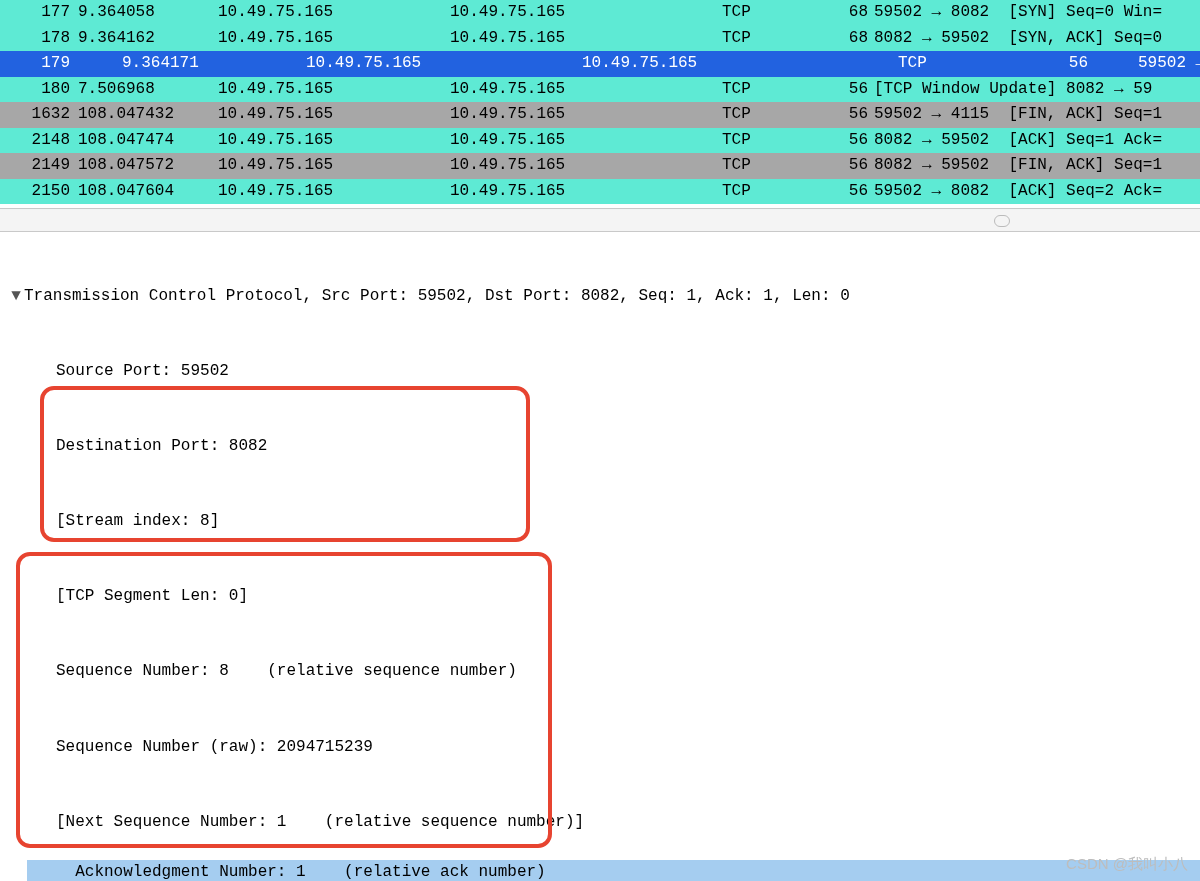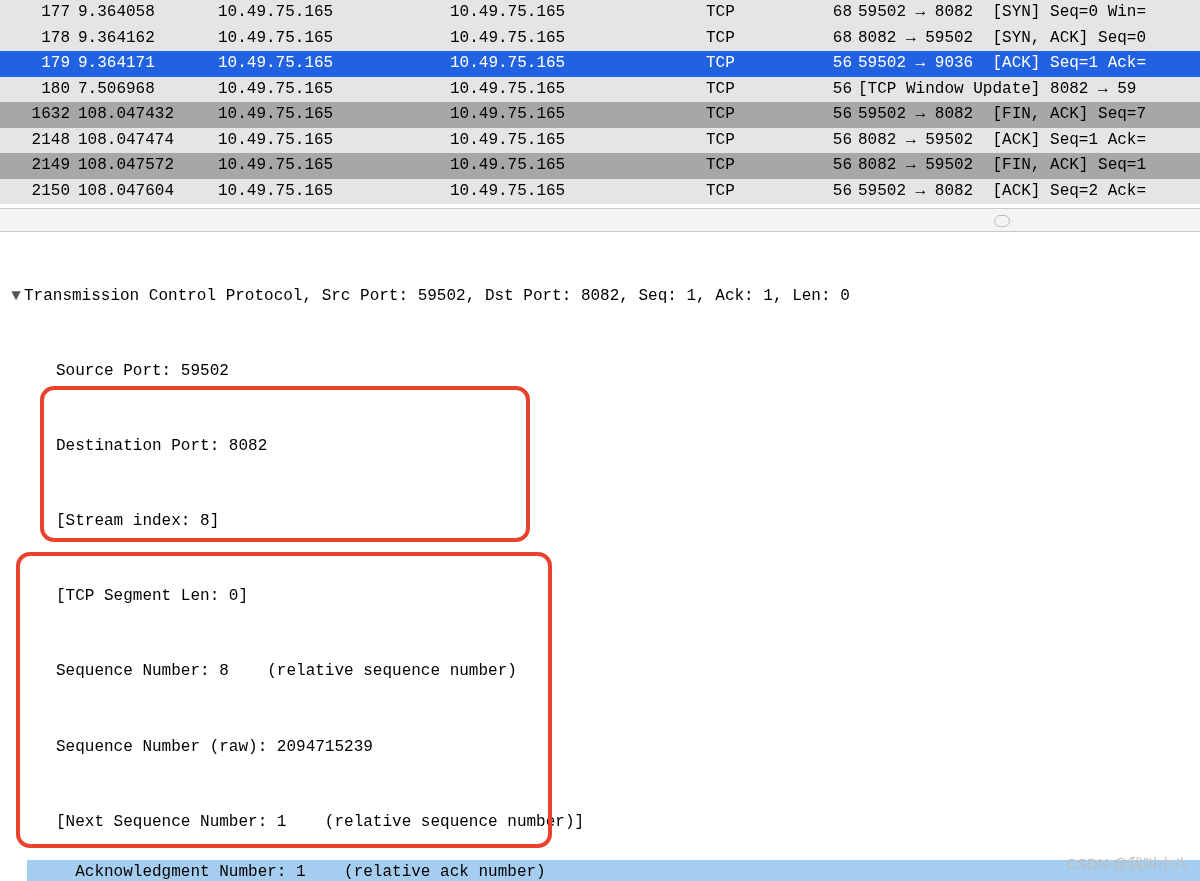--- a/index.html
+++ b/index.html
@@ -18,26 +18,26 @@
     display: flex;
     white-space: pre;
     height: 25.5px;
     align-items: center;
     overflow: hidden;
   }
   .pkt-row .c-num   { width: 78px;  text-align: right; padding-right: 8px; }
   .pkt-row .c-time  { width: 140px; }
   .pkt-row .c-src   { width: 232px; }
   .pkt-row .c-dst   { width: 256px; }
-  .pkt-row .c-proto { width: 124px; }
+  .pkt-row .c-proto { width: 124px; margin-left: 16px; }
   .pkt-row .c-len   { width: 28px; text-align:right; padding-right:6px;}
   .pkt-row .c-info  { flex: 1; overflow:hidden; }
-  .bg-lav  { background: #e5e5e5; }
+  .bg-lav  { background: #5eead4; }
   .bg-grey { background: #a7a7a7; }
-  .bg-sel  { background: #2262e0; color: #fff; }
+  .bg-sel  { background: #2262e0; color: #fff; gap: 44px; }
 
   .divider {
     height: 24px;
     background: #f4f4f4;
     border-top: 1px solid #c9c9c9;
     border-bottom: 1px solid #c9c9c9;
     margin-top: 4px;
     position: relative;
   }
   .divider::after{
@@ -69,21 +69,21 @@
   }
 </style>
 </head>
 <body>
 
 <div class="packet-list" id="pkt-list">
     <div class="pkt-row bg-lav"><span class="c-num">177</span><span class="c-time">9.364058</span><span class="c-src">10.49.75.165</span><span class="c-dst">10.49.75.165</span><span class="c-proto">TCP</span><span class="c-len">68</span><span class="c-info">59502 → 8082  [SYN] Seq=0 Win=</span></div>
     <div class="pkt-row bg-lav"><span class="c-num">178</span><span class="c-time">9.364162</span><span class="c-src">10.49.75.165</span><span class="c-dst">10.49.75.165</span><span class="c-proto">TCP</span><span class="c-len">68</span><span class="c-info">8082 → 59502  [SYN, ACK] Seq=0</span></div>
     <div class="pkt-row bg-sel"><span class="c-num">179</span><span class="c-time">9.364171</span><span class="c-src">10.49.75.165</span><span class="c-dst">10.49.75.165</span><span class="c-proto">TCP</span><span class="c-len">56</span><span class="c-info">59502 → 9036  [ACK] Seq=1 Ack=</span></div>
     <div class="pkt-row bg-lav"><span class="c-num">180</span><span class="c-time">7.506968</span><span class="c-src">10.49.75.165</span><span class="c-dst">10.49.75.165</span><span class="c-proto">TCP</span><span class="c-len">56</span><span class="c-info">[TCP Window Update] 8082 → 59</span></div>
-    <div class="pkt-row bg-grey"><span class="c-num">1632</span><span class="c-time">108.047432</span><span class="c-src">10.49.75.165</span><span class="c-dst">10.49.75.165</span><span class="c-proto">TCP</span><span class="c-len">56</span><span class="c-info">59502 → 8082  [FIN, ACK] Seq=7</span></div>
+    <div class="pkt-row bg-grey"><span class="c-num">1632</span><span class="c-time">108.047432</span><span class="c-src">10.49.75.165</span><span class="c-dst">10.49.75.165</span><span class="c-proto">TCP</span><span class="c-len">56</span><span class="c-info">59502 → 4115  [FIN, ACK] Seq=1</span></div>
     <div class="pkt-row bg-lav"><span class="c-num">2148</span><span class="c-time">108.047474</span><span class="c-src">10.49.75.165</span><span class="c-dst">10.49.75.165</span><span class="c-proto">TCP</span><span class="c-len">56</span><span class="c-info">8082 → 59502  [ACK] Seq=1 Ack=</span></div>
     <div class="pkt-row bg-grey"><span class="c-num">2149</span><span class="c-time">108.047572</span><span class="c-src">10.49.75.165</span><span class="c-dst">10.49.75.165</span><span class="c-proto">TCP</span><span class="c-len">56</span><span class="c-info">8082 → 59502  [FIN, ACK] Seq=1</span></div>
     <div class="pkt-row bg-lav"><span class="c-num">2150</span><span class="c-time">108.047604</span><span class="c-src">10.49.75.165</span><span class="c-dst">10.49.75.165</span><span class="c-proto">TCP</span><span class="c-len">56</span><span class="c-info">59502 → 8082  [ACK] Seq=2 Ack=</span></div>
   </div>
 
 <div class="divider"></div>
 
 <div class="details">
   <div class="line">
     <span class="tri">▼</span>

